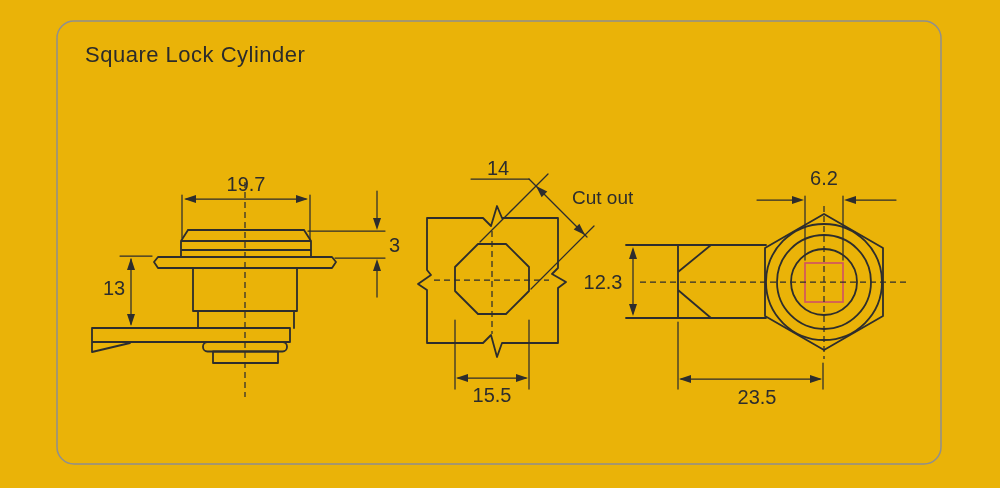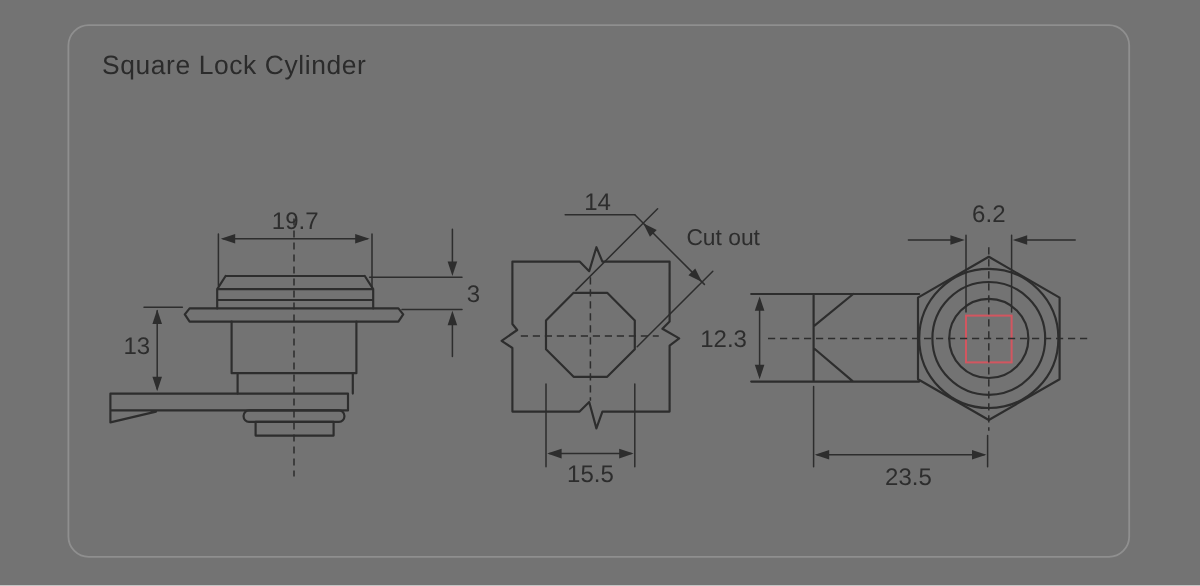--- a/index.html
+++ b/index.html
@@ -1,16 +1,16 @@
 <!DOCTYPE html>
 <html><head>
 <meta charset="utf-8">
 <style>
   html,body{margin:0;padding:0;background:#ffffff;}
-  .stage{width:1000px;height:488px;position:relative;background:#737373;
+  .stage{width:1000px;height:488px;position:relative;background:#eab308;
          font-family:"Liberation Sans", sans-serif;}
   svg{display:block;}
   .outline{fill:none;stroke:#2d2d2d;stroke-width:1.8;stroke-linejoin:round;stroke-linecap:round;}
   .thin{fill:none;stroke:#2d2d2d;stroke-width:1.25;stroke-linecap:round;}
   .dash{fill:none;stroke:#2d2d2d;stroke-width:1.25;stroke-dasharray:6 4;}
   .arrow{fill:#2d2d2d;stroke:none;}
   .dimtext{font:20px "Liberation Sans", sans-serif;fill:#2d2d2d;}
   .captext{font:19px "Liberation Sans", sans-serif;fill:#2d2d2d;}
   .titletext{font:22px "Liberation Sans", sans-serif;fill:#2b2b2b;letter-spacing:0.5px;}
   .border-rect{fill:none;stroke-width:1.5;}

